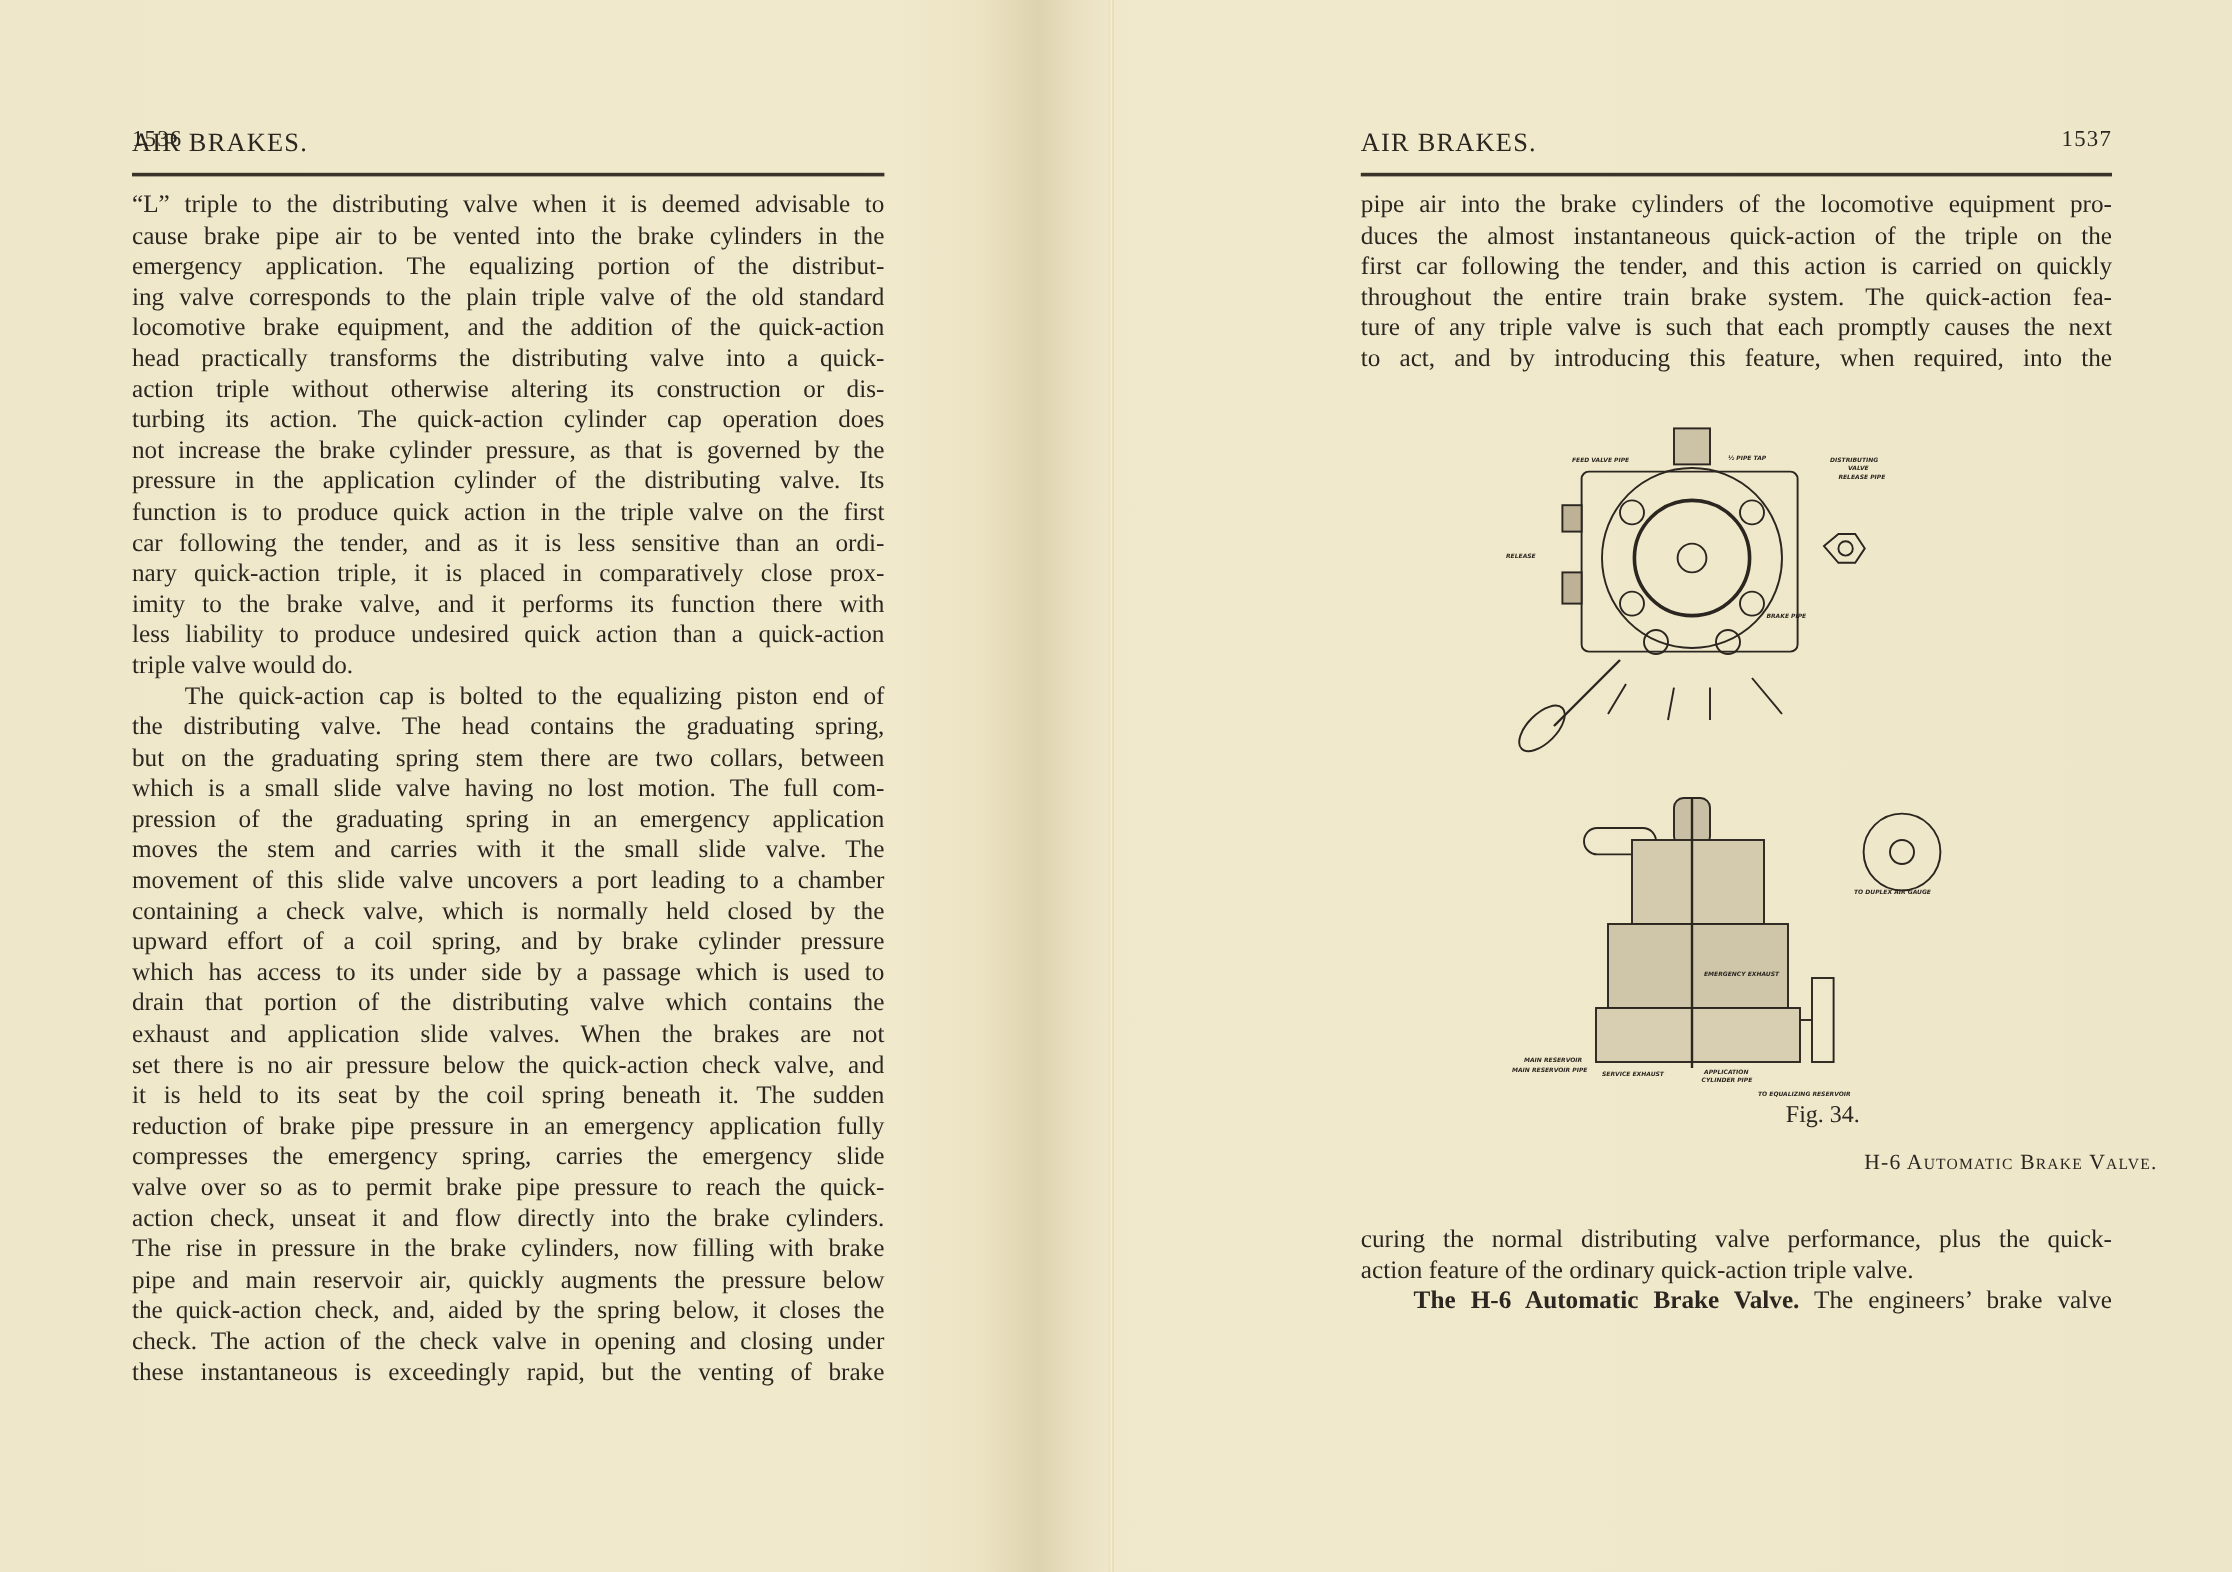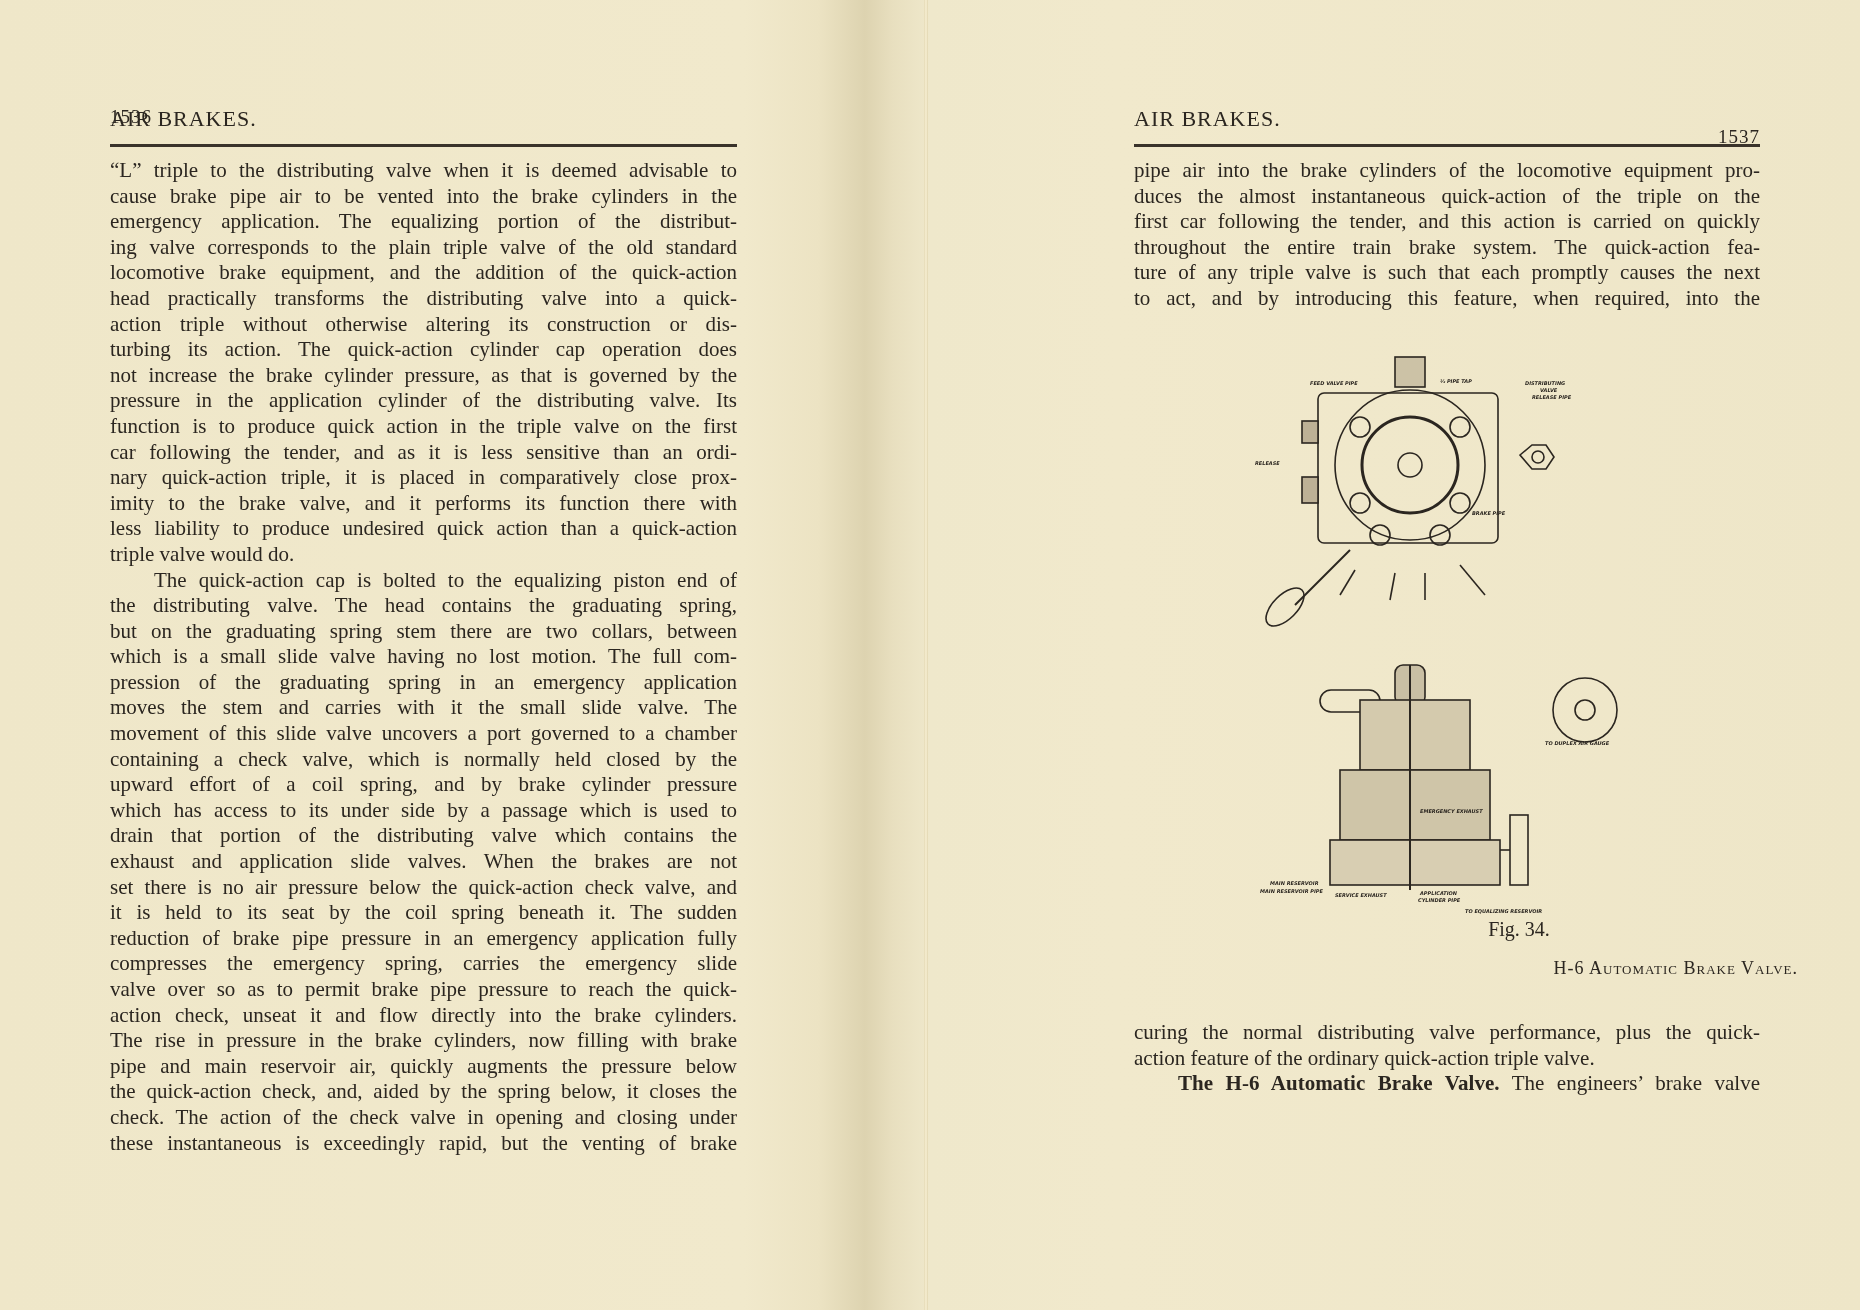--- a/index.html
+++ b/index.html
@@ -8,21 +8,21 @@
     background:linear-gradient(90deg,#efe7c9 0%,#f1e9cc 40%,#ece3c3 44%,#ddd3b0 46.5%,#e8dfbf 48%,#efe8cb 50%,#f1e9cc 60%,#eee6c8 100%);}
   .gutter{position:absolute;left:924px;top:0;width:4px;height:1310px;background:linear-gradient(90deg,#e4d9b5,#f7efd2,#e0d5b0);}
   .page{position:absolute;top:0;height:1084px;}
   .page.left{left:0;width:925px;}
   .page.right{left:928px;width:932px;}
   .header{position:absolute;top:106px;height:30px;font-family:"Liberation Serif",serif;font-size:22px;letter-spacing:1px;}
   .left .header{left:110px;width:627px;}
   .right .header{left:206px;width:626px;}
   .folio{position:absolute;top:0;font-size:19px;}
   .left .folio{left:0;}
-  .right .folio{right:0;margin-top:20px;}
+  .right .folio{right:0;}
   .running{position:absolute;top:0;left:0;right:0;text-align:left;}
   .rule{position:absolute;height:3px;background:#3a332a;top:144px;}
   .left .rule{left:110px;width:627px;}
   .right .rule{left:206px;width:626px;}
   .body{position:absolute;font-family:Liberation Serif, serif;font-size:21px;line-height:25.6px;text-align:justify;text-align-last:justify;}
   .left .body{left:110px;top:158px;width:627px;}
   .right .body.top{left:206px;top:158px;width:626px;}
   .right .body.bottom{left:206px;top:1020px;width:626px;}
   .line{display:block;white-space:nowrap;text-align:justify;text-align-last:justify;height:25.6px;}
   .line.last{text-align-last:left;}
@@ -61,21 +61,21 @@
       <span class="line">nary quick-action triple, it is placed in comparatively close prox-</span>
       <span class="line">imity to the brake valve, and it performs its function there with</span>
       <span class="line">less liability to produce undesired quick action than a quick-action</span>
       <span class="line last">triple valve would do.</span>
       <span class="line indent">The quick-action cap is bolted to the equalizing piston end of</span>
       <span class="line">the distributing valve. The head contains the graduating spring,</span>
       <span class="line">but on the graduating spring stem there are two collars, between</span>
       <span class="line">which is a small slide valve having no lost motion. The full com-</span>
       <span class="line">pression of the graduating spring in an emergency application</span>
       <span class="line">moves the stem and carries with it the small slide valve. The</span>
-      <span class="line">movement of this slide valve uncovers a port governed to a chamber</span>
+      <span class="line">movement of this slide valve uncovers a port leading to a chamber</span>
       <span class="line">containing a check valve, which is normally held closed by the</span>
       <span class="line">upward effort of a coil spring, and by brake cylinder pressure</span>
       <span class="line">which has access to its under side by a passage which is used to</span>
       <span class="line">drain that portion of the distributing valve which contains the</span>
       <span class="line">exhaust and application slide valves. When the brakes are not</span>
       <span class="line">set there is no air pressure below the quick-action check valve, and</span>
       <span class="line">it is held to its seat by the coil spring beneath it. The sudden</span>
       <span class="line">reduction of brake pipe pressure in an emergency application fully</span>
       <span class="line">compresses the emergency spring, carries the emergency slide</span>
       <span class="line">valve over so as to permit brake pipe pressure to reach the quick-</span>

